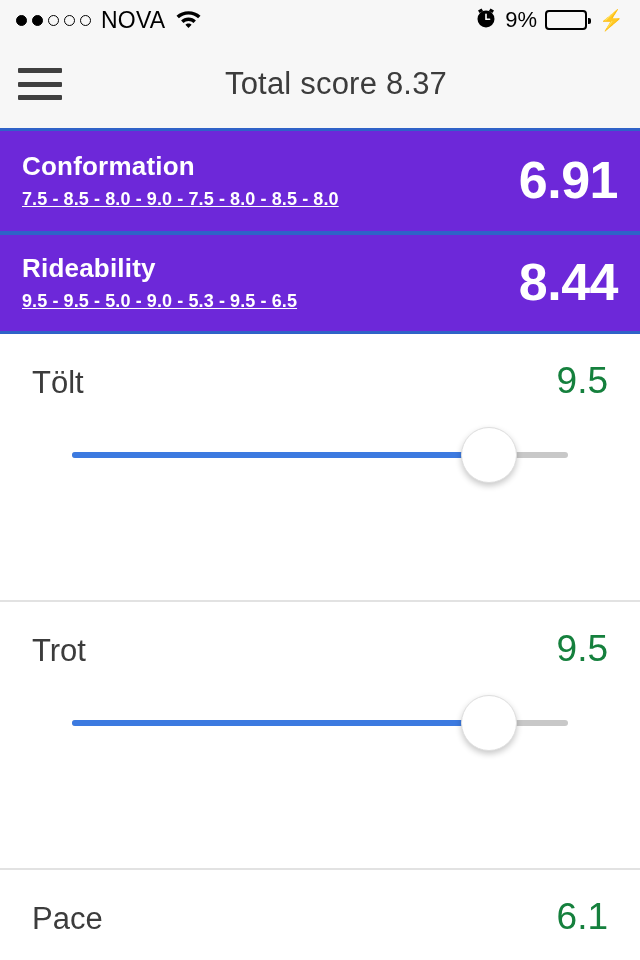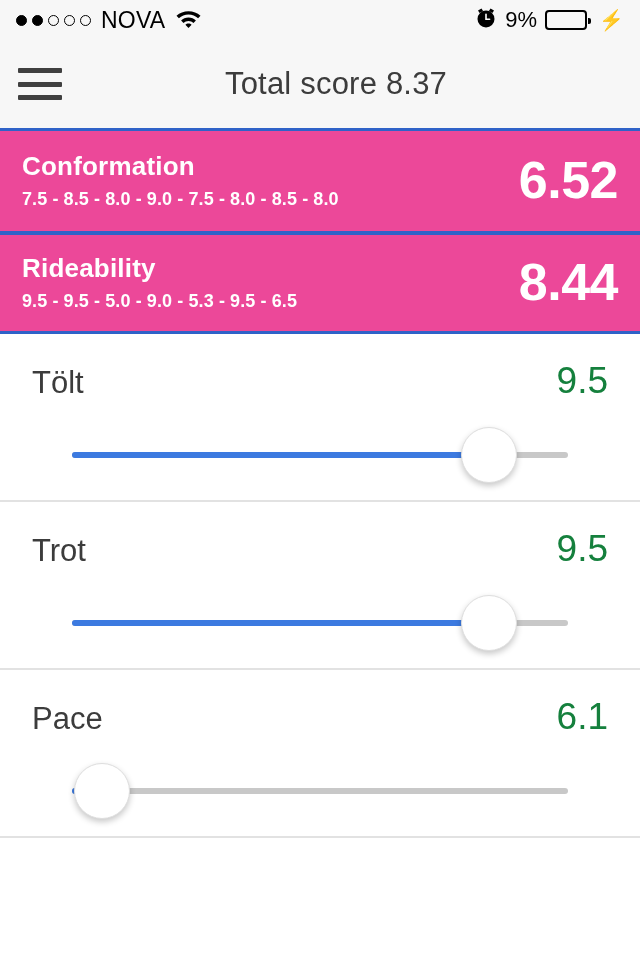--- a/index.html
+++ b/index.html
@@ -128,21 +128,21 @@
   .nav-title {
     width: 100%;
     text-align: center;
     font-size: 31px;
     color: #3c3c3c;
     letter-spacing: 0.2px;
   }
 
   
   .summary-block {
-    background: #ec4899;
+    background: #6d28d9;
     border-top: 3px solid #2f62c8;
     border-bottom: 3px solid #2f62c8;
   }
   .summary-row {
     display: flex;
     align-items: center;
     justify-content: space-between;
     padding: 13px 22px 15px 22px;
     box-sizing: border-box;
     height: 100px;
@@ -155,33 +155,34 @@
     font-size: 26px;
     font-weight: bold;
     color: #ffffff;
     letter-spacing: 0.2px;
   }
   .summary-marks {
     font-size: 18px;
     font-weight: bold;
     color: #ffffff;
     letter-spacing: 0.1px;
+    text-decoration: underline;
   }
   .summary-score {
     font-size: 52px;
     font-weight: bold;
     color: #ffffff;
     letter-spacing: -0.5px;
     line-height: 1;
   }
 
   
   .slider-list { background: #ffffff; }
   .slider-row {
-    height: 168px;
+    height: 268px;
     position: relative;
     box-sizing: border-box;
     border-bottom: 2px solid #e2e2e2;
   }
   .slider-header {
     display: flex;
     align-items: baseline;
     justify-content: space-between;
     padding: 26px 32px 0 32px;
   }
@@ -277,21 +278,21 @@
   </div>
   <div class="nav-title">Total score 8.37</div>
 </div>
 
 <div class="summary-block">
   <div class="summary-row">
     <div class="summary-texts">
       <div class="summary-title">Conformation</div>
       <div class="summary-marks">7.5 - 8.5 - 8.0 - 9.0 - 7.5 - 8.0 - 8.5 - 8.0</div>
     </div>
-    <div class="summary-score">6.52</div>
+    <div class="summary-score">6.91</div>
   </div>
   <div class="summary-row">
     <div class="summary-texts">
       <div class="summary-title">Rideability</div>
       <div class="summary-marks">9.5 - 9.5 - 5.0 - 9.0 - 5.3 - 9.5 - 6.5</div>
     </div>
     <div class="summary-score">8.44</div>
   </div>
 </div>
 

